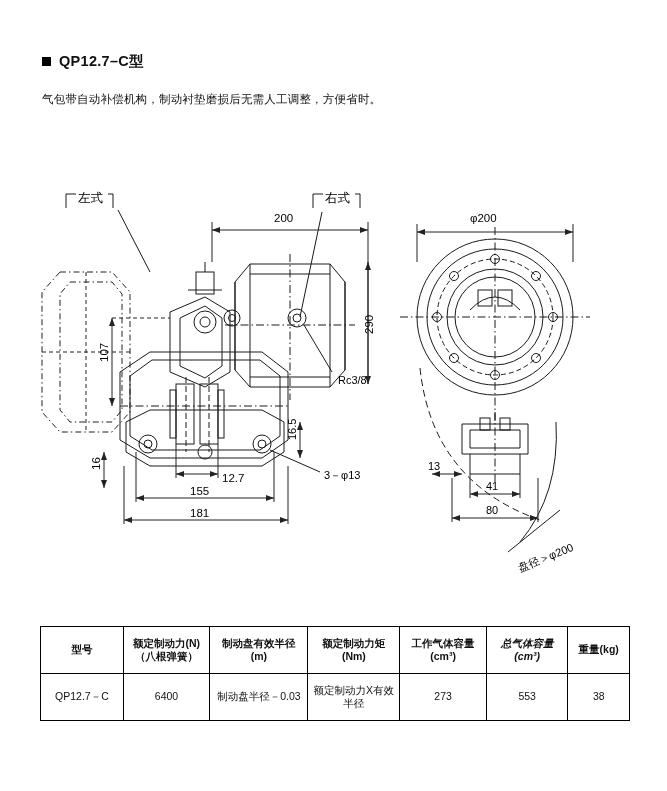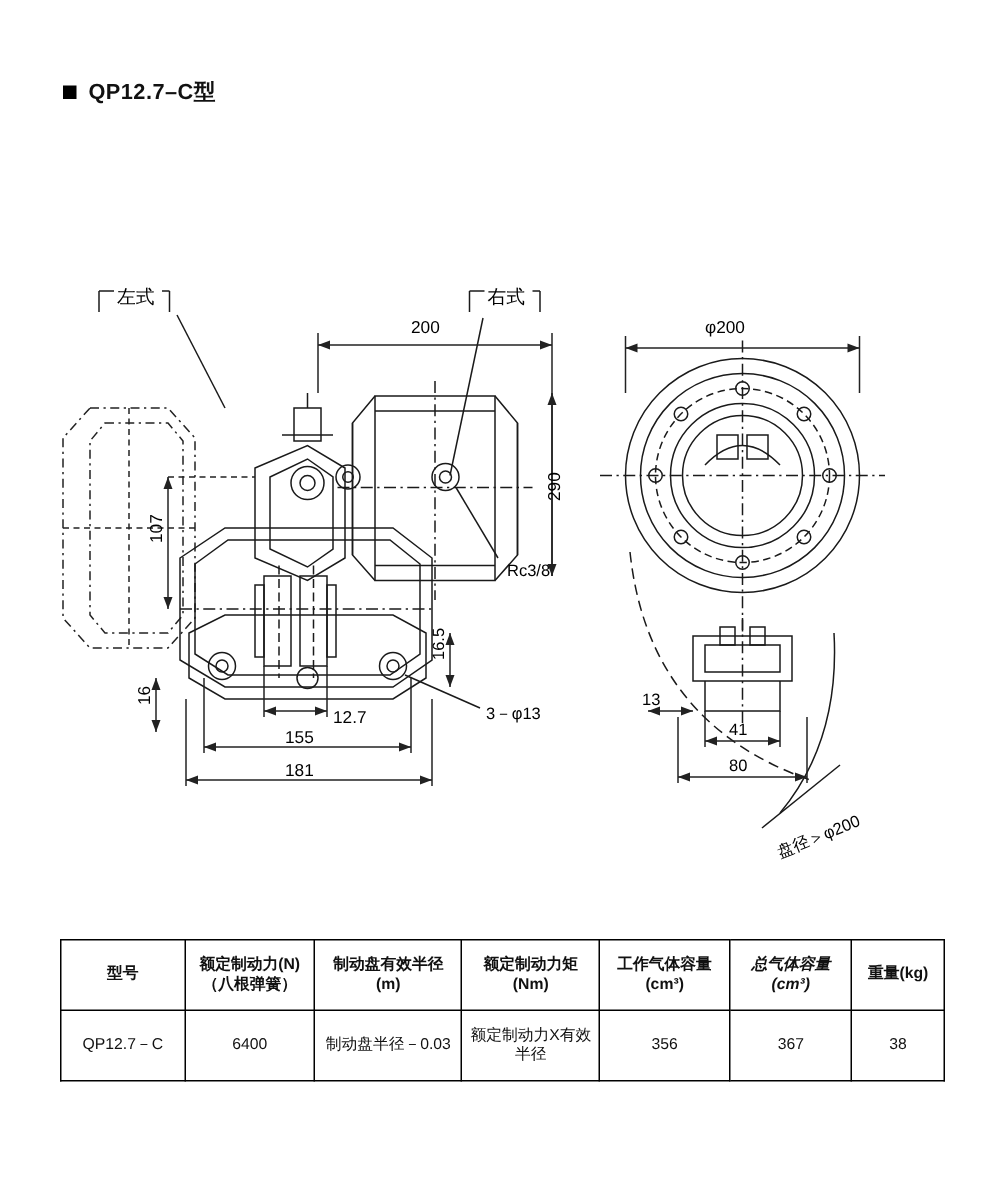--- a/index.html
+++ b/index.html
@@ -95,20 +95,21 @@
 </head>
 <body>
 
 <div class="page">
 
   <div class="title-row">
     <span class="title-marker"></span>
     <span class="title-text">QP12.7–C型</span>
   </div>
 
+  <div class="subtitle">气包带自动补偿机构，制动衬垫磨损后无需人工调整，方便省时。</div>
 
   <div class="drawing">
     <svg width="667" height="480" viewBox="0 0 667 480" xmlns="http://www.w3.org/2000/svg" stroke="#1a1a1a" fill="none" stroke-width="1">
 
       <g stroke-dasharray="6 3 1.5 3" stroke="#222">
         <polygon points="60,150 112,150 130,170 130,290 112,310 60,310 42,290 42,170"></polygon>
         <polygon points="70,160 112,160 122,172 122,288 112,300 70,300 60,288 60,172"></polygon>
       </g>
       <g stroke="#222" stroke-dasharray="4 3">
         <line x1="42" y1="230" x2="130" y2="230"></line>
@@ -352,20 +353,20 @@
     </thead>
     <tbody>
       <tr>
         <td>QP12.7－C</td>
         <td>6400</td>
         <td>制动盘半径－0.03</td>
         <td>
           <div>额定制动力X有效</div>
           <div>半径</div>
         </td>
-        <td>356</td>
-        <td>367</td>
+        <td>273</td>
+        <td>553</td>
         <td>38</td>
       </tr>
     </tbody>
   </table>
 
 </div>
 
 </body></html>

